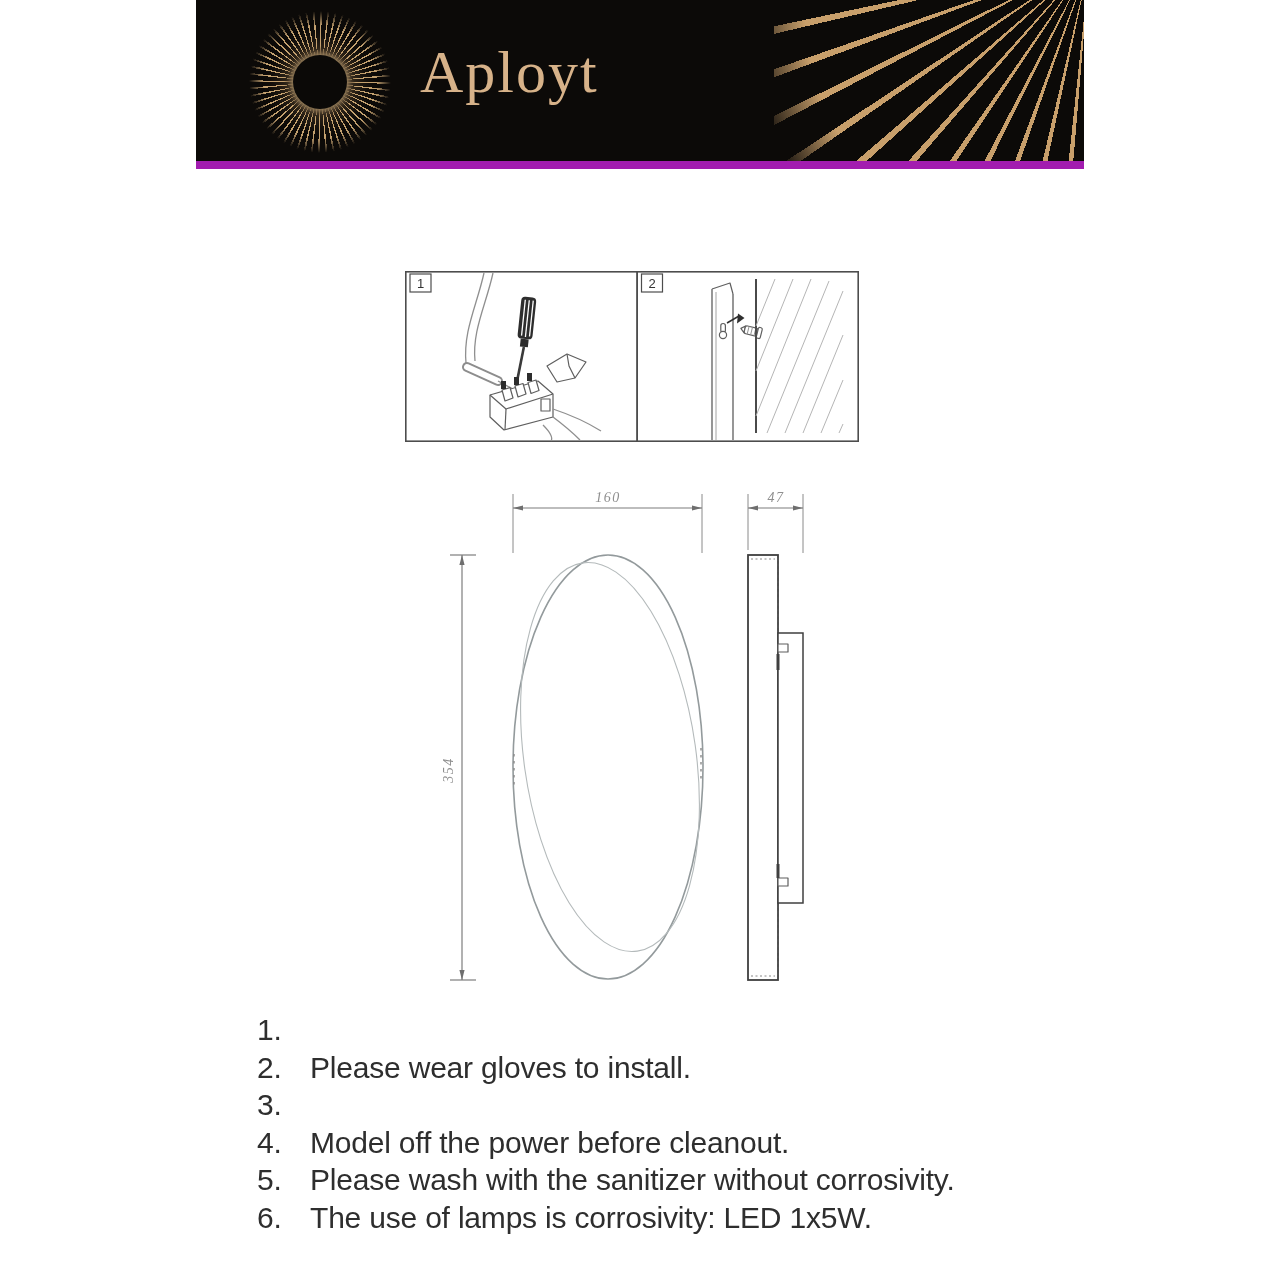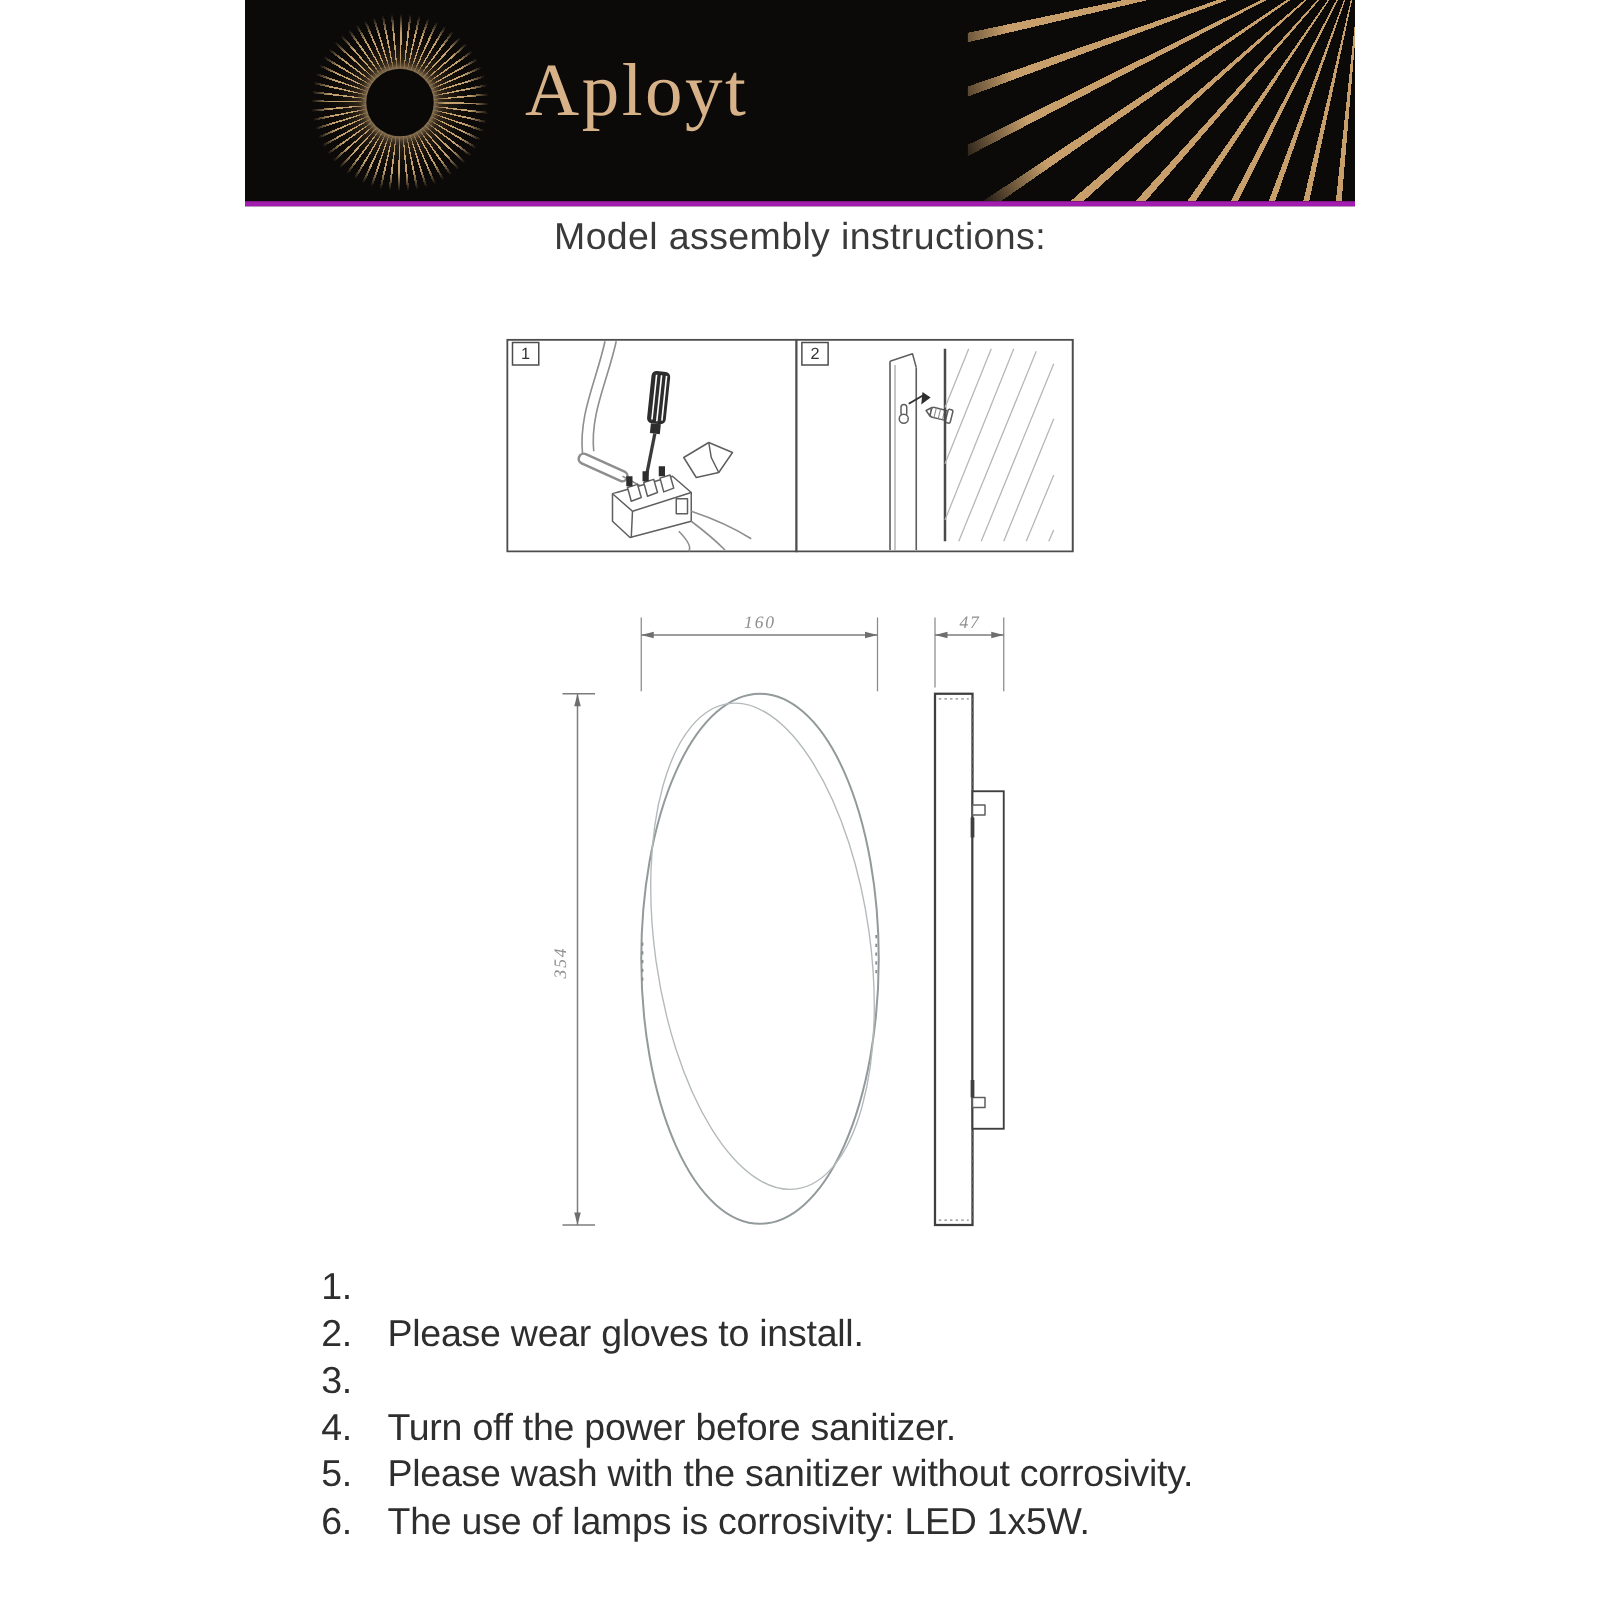--- a/index.html
+++ b/index.html
@@ -3,21 +3,21 @@
 <meta charset="utf-8">
 <style>
   html,body { margin:0; padding:0; }
   body { width:1280px; height:1280px; background:#ffffff; font-family:"Liberation Sans", sans-serif; }
   .page { position:relative; width:1280px; height:1280px; background:#fff; overflow:hidden; }
 
   
   .banner {
     position:absolute; left:196px; top:0; width:888px; height:161px;
     background:#0c0a08; overflow:hidden;
-    border-bottom:4px solid #a21caf;
+    border-bottom:8px solid #a21caf;
   }
   .sunburst {
     position:absolute; left:52px; top:10px; width:144px; height:144px; border-radius:50%;
     background:repeating-conic-gradient(rgba(216,178,124,0.9) 0deg 1.5deg, rgba(0,0,0,0) 1.5deg 6deg);
     -webkit-mask:radial-gradient(circle at 50% 50%, transparent 0 26px, #000 36px 56px, transparent 71px);
     mask:radial-gradient(circle at 50% 50%, transparent 0 26px, #000 36px 56px, transparent 71px);
   }
   .sunburst-core {
     position:absolute; left:97px; top:55px; width:54px; height:54px; border-radius:50%;
     background:#0b0907;
@@ -77,21 +77,20 @@
 <div class="page">
 
   <header class="banner">
     <div class="sunburst"></div>
     <div class="sunburst-core"></div>
     <div class="brand">Aployt</div>
     <div class="corner-rays"></div>
   </header>
 
   <div class="title-block">
-    <div>Model assembly instructions:</div>
   </div>
 
   <svg class="panels-svg" width="455" height="171" viewBox="0 0 455 171">
 
     <rect class="pbox" x="0.8" y="0.8" width="231.4" height="169.4"></rect>
     <rect class="pbox" x="232.2" y="0.8" width="221" height="169.4"></rect>
 
     <g>
       <rect class="lblbox" x="5" y="3" width="21" height="18"></rect>
       <text class="plabel" x="15.5" y="16.5" text-anchor="middle">1</text>
@@ -240,21 +239,21 @@
     </div>
     <div class="row">
       <span class="num">2.</span>
       <span class="txt">Please wear gloves to install.</span>
     </div>
     <div class="row">
       <span class="num">3.</span>
     </div>
     <div class="row">
       <span class="num">4.</span>
-      <span class="txt">Turn off the power before sanitizer.</span>
+      <span class="txt">Model off the power before cleanout.</span>
     </div>
     <div class="row">
       <span class="num">5.</span>
       <span class="txt">Please wash with the sanitizer without corrosivity.</span>
     </div>
     <div class="row">
       <span class="num">6.</span>
       <span class="txt">The use of lamps is corrosivity: LED 1x5W.</span>
     </div>
   </div>

